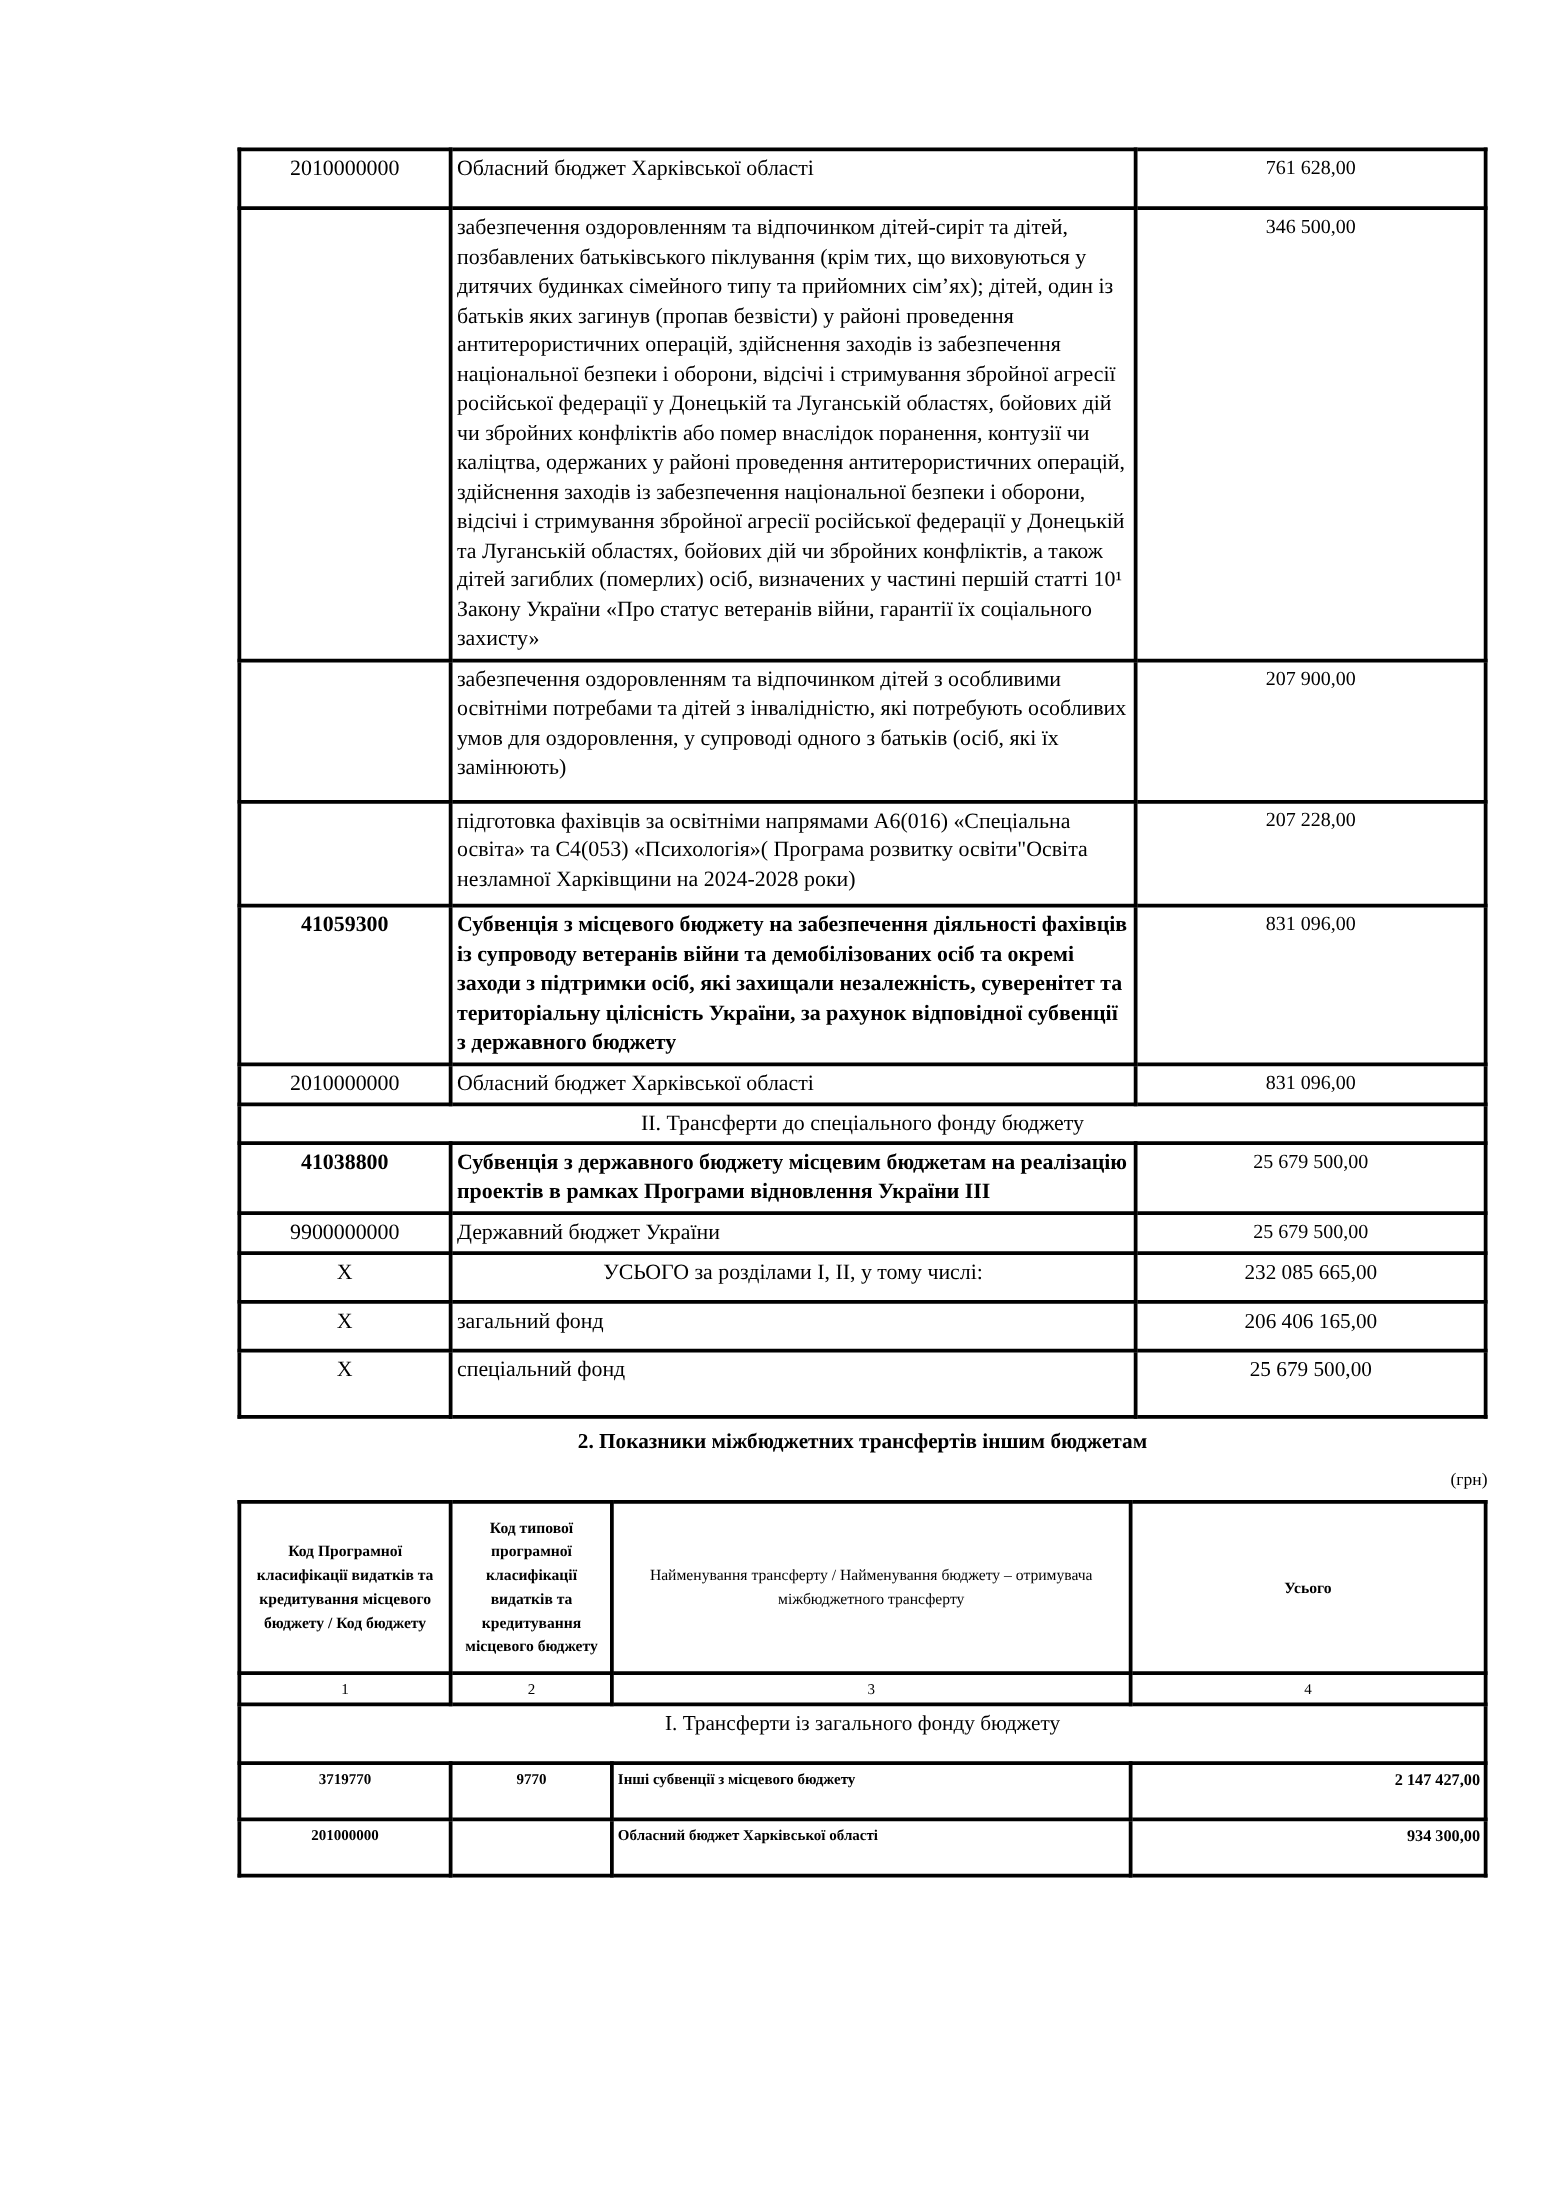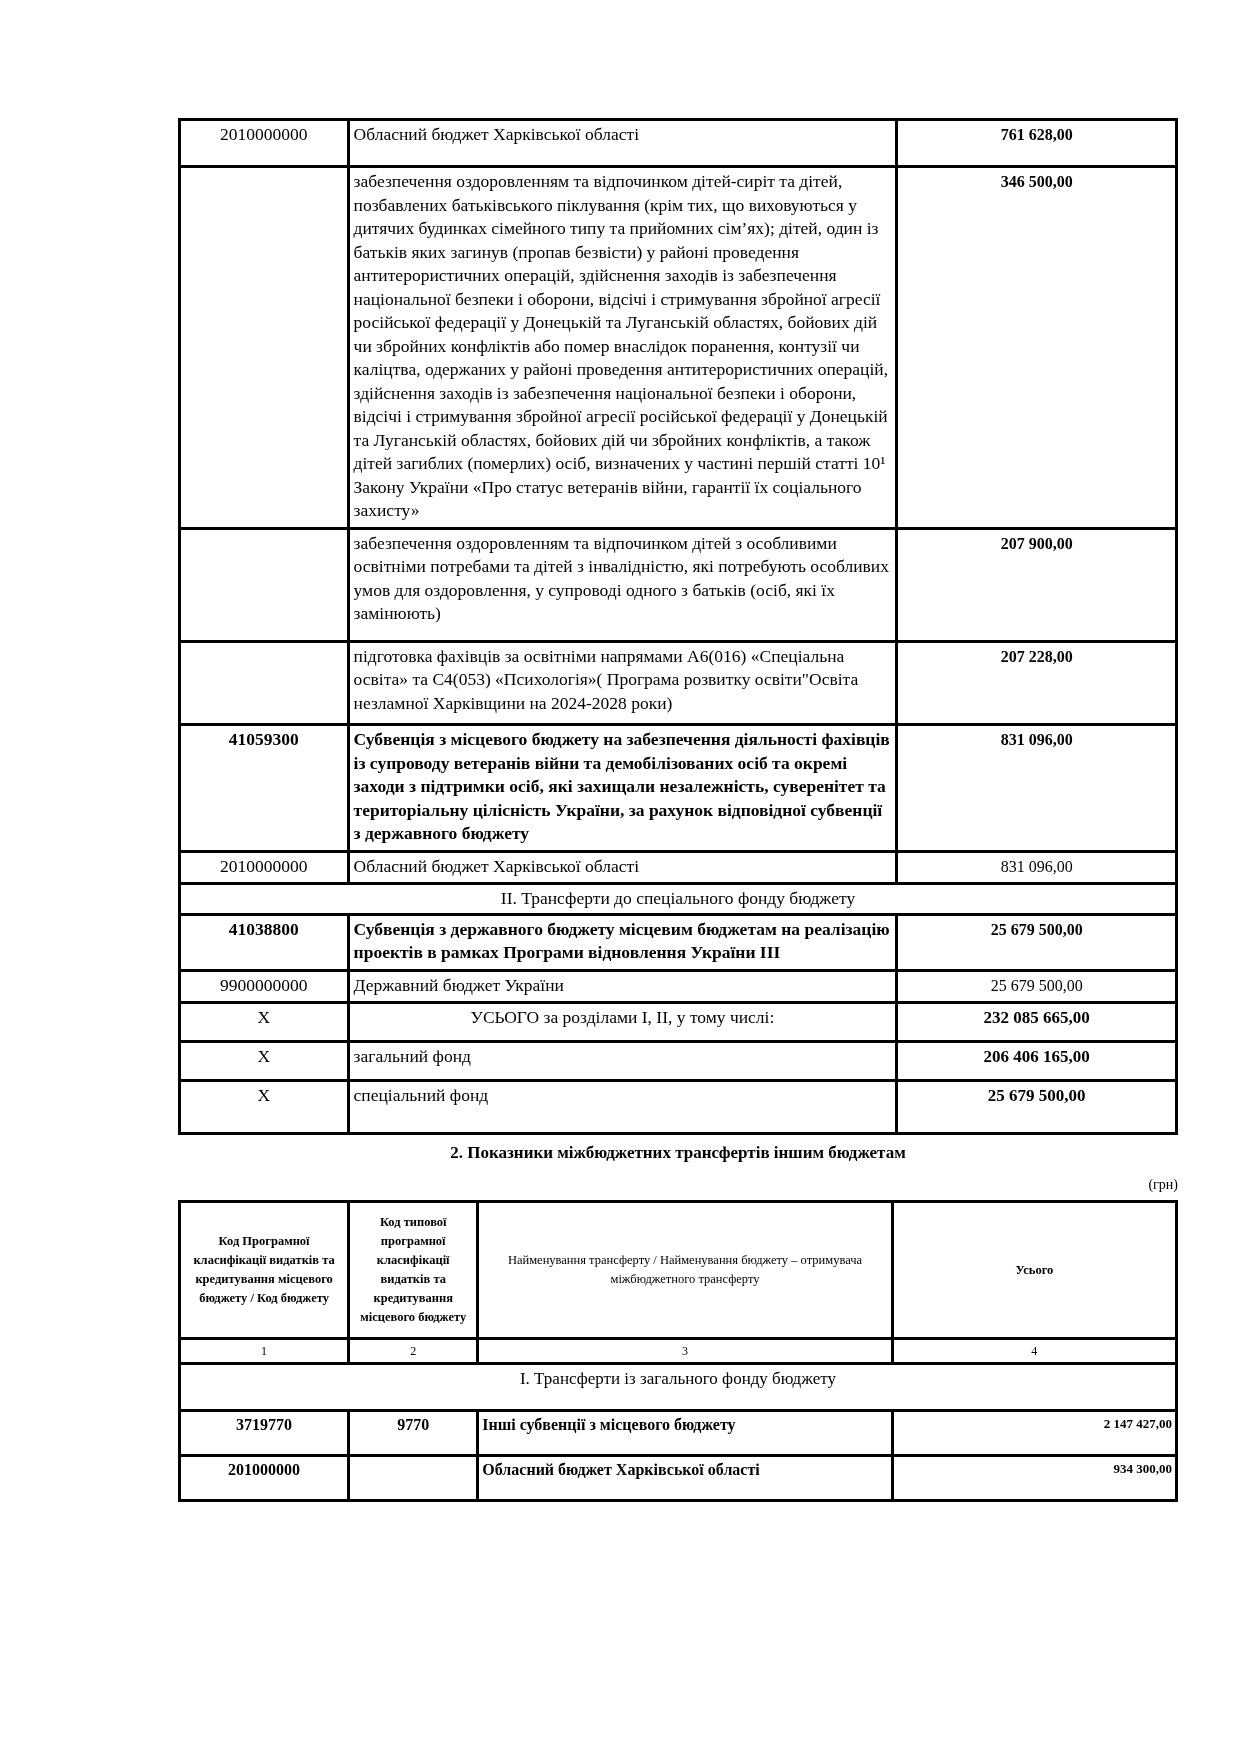--- a/index.html
+++ b/index.html
@@ -1,23 +1,23 @@
 <!DOCTYPE html>
 <html><head>
 <meta charset="utf-8">
 <style>
   html, body { margin: 0; padding: 0; background: #ffffff; }
   body { width: 1240px; height: 1754px; position: relative; font-family: "Liberation Serif", serif; color: #000; }
-  .page { position: absolute; left: 0; top: 0; width: 1152px; height: 1754px; }
+  .page { position: absolute; left: 12px; top: 0; width: 1152px; height: 1754px; }
 
   table.t1 { position: absolute; left: 178px; top: 118px; width: 1000px; border-collapse: collapse; }
   table.t1 td { border: 3px solid #000; vertical-align: top; font-size: 17.5px; line-height: 23.5px; padding: 2px 4px 4px 4px; }
   table.t1 td.code { width: 158px; text-align: center; }
   table.t1 td.name { width: 540px; text-align: left; }
-  table.t1 td.amt  { width: 270px; text-align: center; font-weight: bold; font-size: 16px; }
+  table.t1 td.amt  { width: 270px; text-align: center; font-weight: normal; font-size: 16px; }
   table.t1 td.amt.plain { font-weight: normal; }
   table.t1 tr.bold td.code, table.t1 tr.bold td.name { font-weight: bold; }
   table.t1 td.section { text-align: center; padding: 2px; }
   table.t1 tr.total td.name { text-align: center; font-weight: normal; }
   table.t1 tr.sum td { height: 30px; }
   table.t1 tr.sum td.amt { font-size: 17px; }
 
   .title2 { position: absolute; left: 178px; top: 1143px; width: 1000px; text-align: center; font-weight: bold; font-size: 17px; }
   .unit { position: absolute; left: 1100px; top: 1177px; width: 78px; text-align: right; font-size: 14px; font-weight: normal; }
 
@@ -25,21 +25,21 @@
   table.t2 td { border: 3px solid #000; text-align: center; vertical-align: middle; padding: 2px 3px; }
   table.t2 td.c1 { width: 160px; }
   table.t2 td.c2 { width: 120px; }
   table.t2 td.c3 { width: 405px; }
   table.t2 td.c4 { width: 275px; }
   table.t2 tr.head td { height: 130px; font-weight: bold; line-height: 19px; }
   table.t2 tr.head td.c3 { font-weight: normal; }
   table.t2 tr.head td.c4 { font-weight: bold; }
   table.t2 tr.nums td { height: 18px; font-size: 12px; }
   table.t2 tr.sect td { font-size: 17px; height: 38px; vertical-align: top; padding-top: 4px; }
-  table.t2 tr.row td { height: 36px; vertical-align: top; font-weight: bold; font-size: 16px; padding-top: 4px; }
+  table.t2 tr.row td { height: 36px; vertical-align: top; font-weight: bold; font-size: 12px; padding-top: 4px; }
   table.t2 tr.row td.c3 { text-align: left; }
   table.t2 tr.row td.c4 { text-align: right; font-size: 13px; margin-left: 24px; }
 </style>
 </head>
 <body>
 
 <div class="page">
 
   <table class="t1">
     <tbody>

